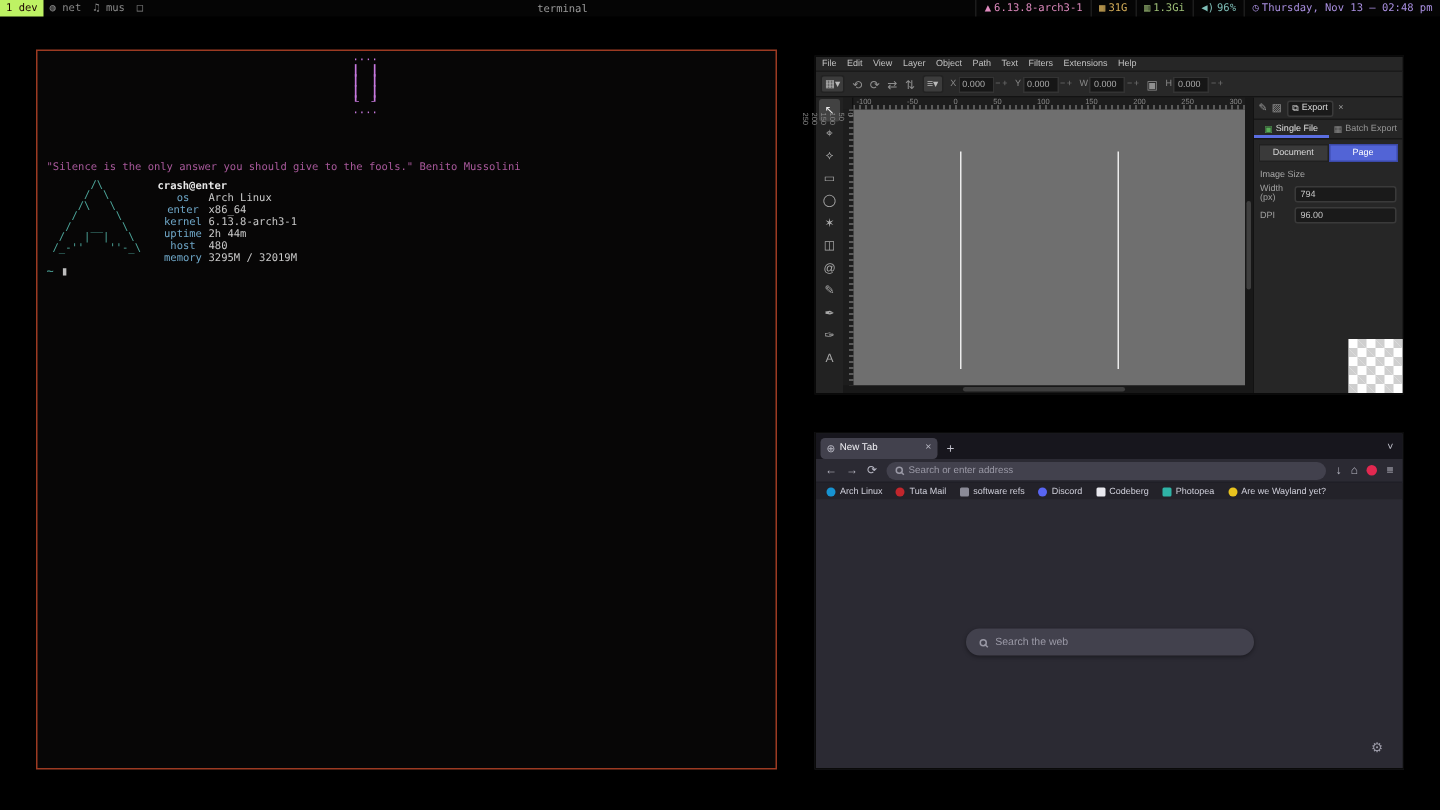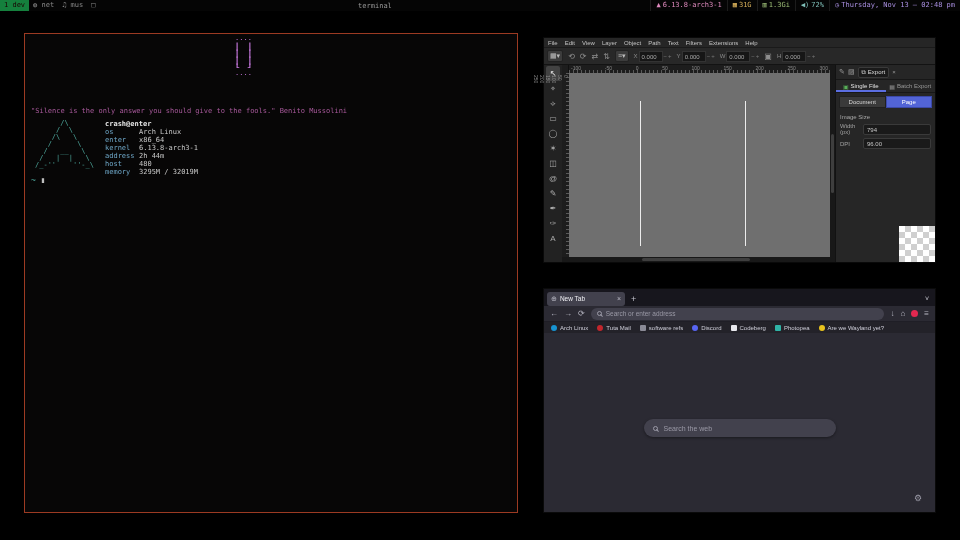--- a/index.html
+++ b/index.html
@@ -5,42 +5,42 @@
   * { margin:0; padding:0; box-sizing:border-box; }
   html,body { width:960px; height:540px; background:#000; overflow:hidden;
               font-family:"Liberation Sans", sans-serif; }
   #desktop { position:relative; width:960px; height:540px; background:#000; }
 
   
   #topbar { position:absolute; left:0; top:0; width:960px; height:11px;
             background:#050505; display:flex; align-items:center;
             font-family:"DejaVu Sans Mono", monospace; font-size:7px; color:#8a8a8a; }
   .tag { padding:0 4px; height:11px; line-height:11px; display:inline-block; }
-  .tag.active { background:#15803d; color:#1a0000; }
+  .tag.active { background:#bef264; color:#1a0000; }
   #bar-title { flex:1; text-align:center; color:#9a9a9a; }
   .statseg { display:flex; align-items:center; gap:2px; padding:0 5px;
              border-left:1px solid #1c1c1c; height:11px; line-height:11px; white-space:nowrap; }
   .st-kernel { color:#e08bbf; } .st-storage { color:#d8b05a; }
   .st-memory { color:#9fc078; } .st-volume { color:#7fbfb8; } .st-clock { color:#a98fe0; }
 
   
   #terminal-win { position:absolute; left:24px; top:33px; width:494px; height:480px;
                   background:#070606; border:1px solid #9c3a22; }
   #terminal-win pre { font-family:"DejaVu Sans Mono", monospace; font-size:7px;
                       line-height:7px; white-space:pre; position:absolute; }
   #welcome-art { left:6px; top:5px; color:#4ea89d; }
   #excl-art { left:210px; top:3px; color:#c678dd; line-height:7px; }
   #back-art { left:6px; top:38px; color:#4ea89d; }
   #term-quote { position:absolute; left:6px; top:73px; color:#a8599b;
                 font-family:"DejaVu Sans Mono", monospace; font-size:7px; }
   #fetch-logo { left:10px; top:86px; color:#4ea89d; }
   #fetch-info { position:absolute; left:80px; top:86px;
                 font-family:"DejaVu Sans Mono", monospace; font-size:7px; line-height:8px; }
   .fetch-user { color:#e8e8e8; font-weight:bold; }
-  .fetch-row { display:flex; }
+  .fetch-row { display:flex;text-align:center; }
   .fetch-label { color:#6fa8c9; width:34px; display:inline-block; }
   .fetch-value { color:#c9c9c9; }
   #term-prompt { position:absolute; left:6px; top:142px;
                  font-family:"DejaVu Sans Mono", monospace; font-size:8px; }
   .prompt-path { color:#4ea89d; } .prompt-cursor { color:#bdbdbd; }
 
   
   #inkscape-win { position:absolute; left:543px; top:37px; width:393px; height:226px;
                   background:#1b1b1b; border:1px solid #090909; display:flex; flex-direction:column; }
   #ink-menubar { height:9px; background:#262626; display:flex; align-items:center;
@@ -167,21 +167,21 @@
     <span class="statseg st-storage">
       <span>▦</span>
       <span>31G</span>
     </span>
     <span class="statseg st-memory">
       <span>▥</span>
       <span>1.3Gi</span>
     </span>
     <span class="statseg st-volume">
       <span>◀)</span>
-      <span>72%</span>
+      <span>96%</span>
     </span>
     <span class="statseg st-clock">
       <span>◷</span>
       <span>Thursday, Nov 13 — 02:48 pm</span>
     </span>
   </div>
 
   <div id="terminal-win">
     <pre id="excl-art">····
 ┃  ┃
@@ -205,21 +205,21 @@
       </div>
       <div class="fetch-row">
         <span class="fetch-label">enter</span>
         <span class="fetch-value">x86_64</span>
       </div>
       <div class="fetch-row">
         <span class="fetch-label">kernel</span>
         <span class="fetch-value">6.13.8-arch3-1</span>
       </div>
       <div class="fetch-row">
-        <span class="fetch-label">address</span>
+        <span class="fetch-label">uptime</span>
         <span class="fetch-value">2h 44m</span>
       </div>
       <div class="fetch-row">
         <span class="fetch-label">host</span>
         <span class="fetch-value">480</span>
       </div>
       <div class="fetch-row">
         <span class="fetch-label">memory</span>
         <span class="fetch-value">3295M / 32019M</span>
       </div>

